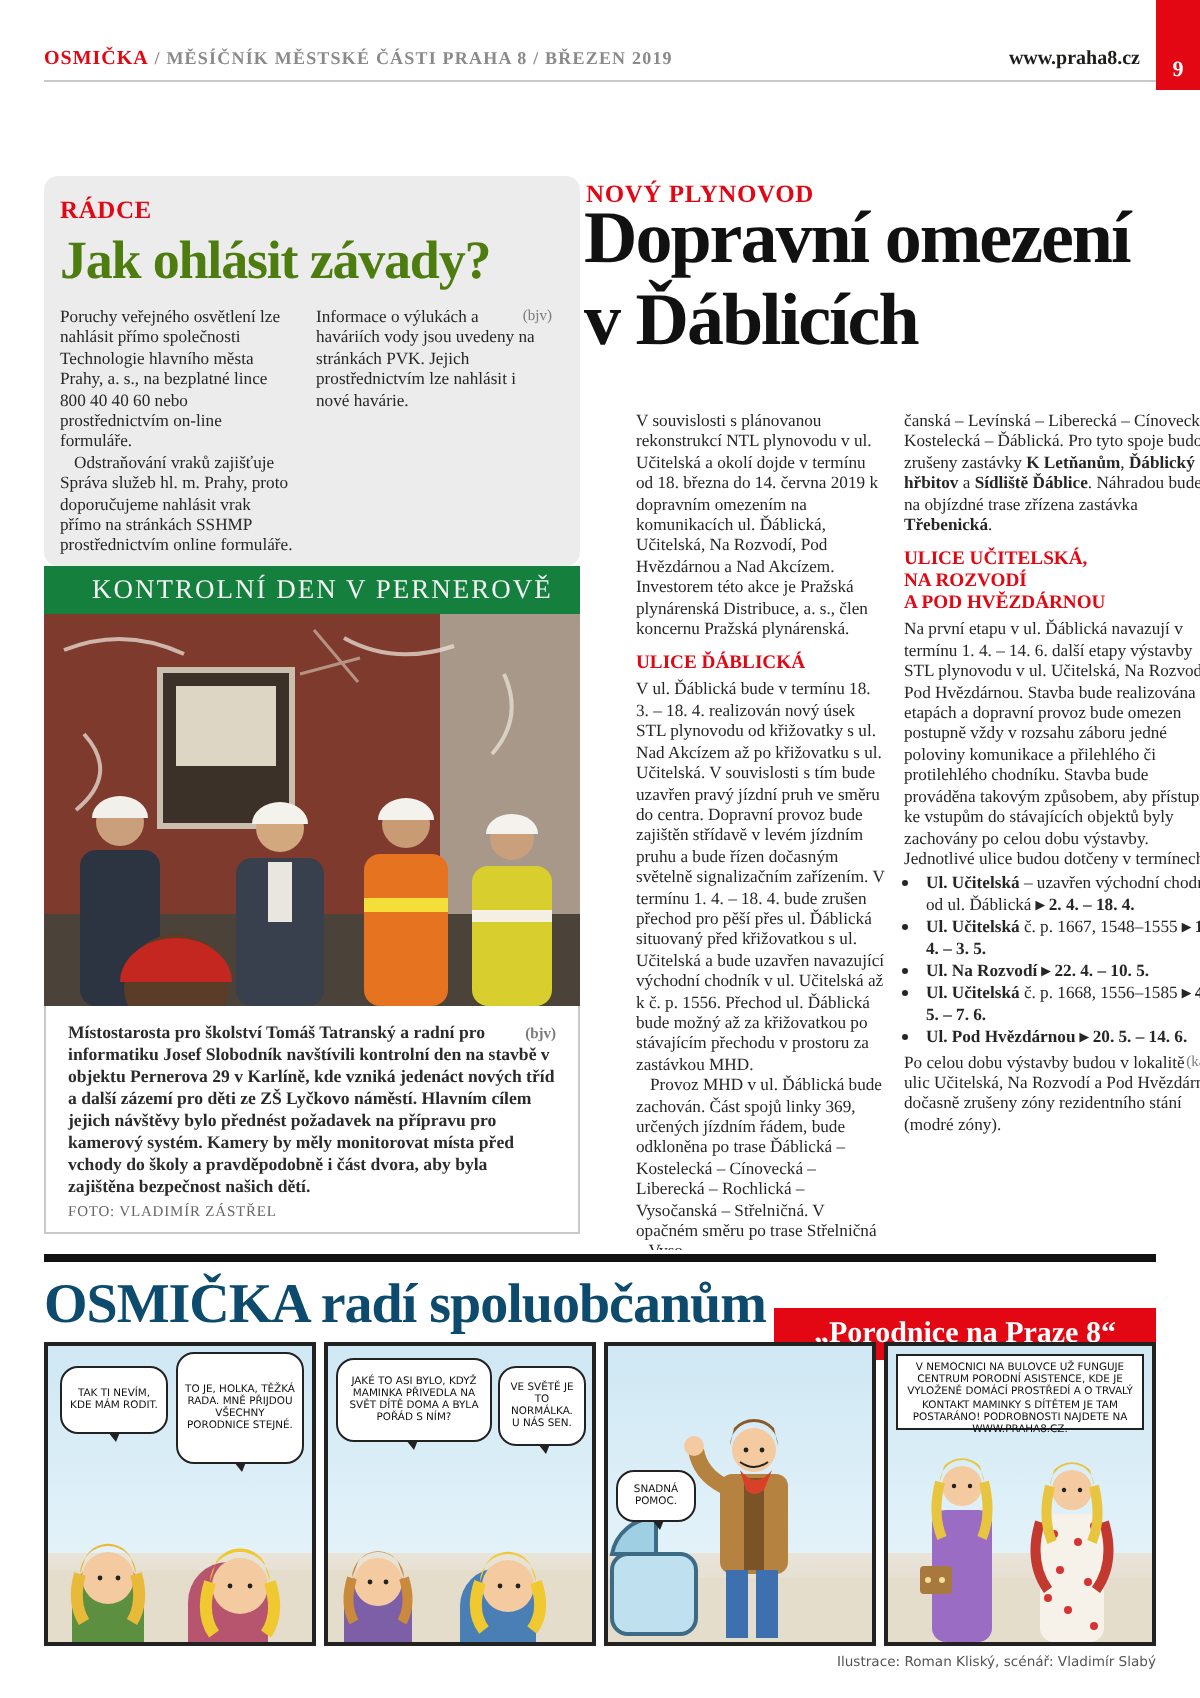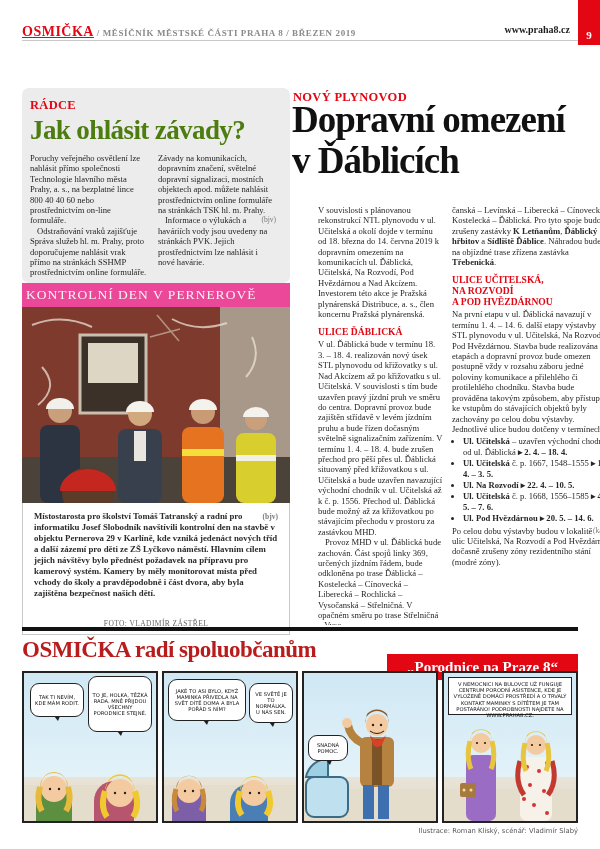--- a/index.html
+++ b/index.html
@@ -3,66 +3,66 @@
 <meta charset="utf-8">
 <style>
   html,body{margin:0;padding:0;background:#fff;}
   #page{position:relative;width:600px;height:849px;background:#fff;overflow:hidden;
         font-family:"Liberation Serif",serif;color:#1d1d1b;}
   .abs{position:absolute;}
 
   
   .hdr-line{left:22px;top:40px;width:556px;height:1px;background:#c9c9c9;}
   .hdr-text{left:22px;top:24px;font-size:9px;letter-spacing:.6px;color:#8a8a8a;font-weight:bold;}
-  .hdr-brand{color:#e30613;font-weight:bold;font-size:14px;letter-spacing:.5px;text-decoration:underline;}
+  .hdr-brand{color:#e30613;font-weight:bold;font-size:10px;letter-spacing:.5px;}
   .hdr-site{right:30px;top:24px;font-size:10px;font-weight:bold;color:#1d1d1b;}
   .pagenum-box{left:578px;top:0;width:22px;height:45px;background:#e30613;color:#fff;
                display:flex;align-items:flex-end;justify-content:center;padding-bottom:4px;
                box-sizing:border-box;font-size:11px;font-weight:bold;}
 
   
   .advice-panel{left:22px;top:88px;width:268px;height:195px;background:#ececec;border-radius:7px;
                 padding:10px 8px;box-sizing:border-box;}
   .kicker{color:#e30613;font-weight:bold;font-size:12.5px;letter-spacing:.3px;}
   .advice-title{font-size:27px;font-weight:bold;letter-spacing:-.6px;line-height:30px;margin:2px 0 8px 0;color:#4d7c0f;}
   .advice-cols{display:flex;gap:10px;}
   .advice-col{width:118px;}
   .bodytext{font-size:8.6px;line-height:10.4px;color:#262626;text-align:left;}
   .bodytext p{margin:0;}
   .bodytext p + p{text-indent:7px;}
   .byline-inline{float:right;color:#7a7a7a;font-size:7.5px;font-family:Liberation Serif, serif;}
 
   
   .insp-block{left:22px;top:283px;width:268px;}
-  .insp-banner{background:#ec4899;color:#f4f4f4;height:24px;line-height:24px;padding-left:4px;
+  .insp-banner{background:#15803d;color:#f4f4f4;height:24px;line-height:24px;padding-left:24px;
                font-size:13.5px;letter-spacing:1px;font-family:"Liberation Serif",serif;}
   .insp-photo{display:block;width:268px;height:196px;}
   .insp-caption{border:1px solid #c9c9c9;border-top:none;padding:8px 11px 6px 11px;box-sizing:border-box;width:268px;}
   .insp-caption .cap{font-size:8.8px;line-height:11px;font-weight:bold;color:#2b2b2b;}
-  .photo-credit{display:block;text-align:center;font-size:7.5px;color:#666;letter-spacing:.4px;margin-top:20px;}
+  .photo-credit{display:block;text-align:left;font-size:7.5px;color:#666;letter-spacing:.4px;margin-top:2px;}
 
   
   .gas-kicker{left:293px;top:90px;}
   .gas-title1{left:292px;top:100px;font-size:37px;font-weight:bold;letter-spacing:-1px;line-height:40px;color:#111;}
   .gas-title2{left:292px;top:141px;font-size:37px;font-weight:bold;letter-spacing:-1px;line-height:40px;color:#111;}
   .gas-body{left:278px;top:205px;width:305px;height:420px;overflow:hidden;display:flex;gap:9px;margin-left:40px;}
   .gas-colA{width:125px;flex:none;}
   .gas-colB{width:159px;flex:none;}
   .subhead{color:#e30613;font-weight:bold;font-size:9.6px;line-height:11px;margin:7px 0 2px 0;
            font-family:"Liberation Serif",serif;white-space:pre-line;}
   .gas-bullets{margin:2px 0;padding-left:11px;}
   .gas-bullets li{margin:0 0 1px 0;}
   .tight p{margin:0;}
   .tight p + p{text-indent:7px;}
 
   
   .black-rule{left:22px;top:627px;width:556px;height:4px;background:#111;}
 
   
-  .comic-title{left:22px;top:637px;font-size:23px;font-weight:bold;letter-spacing:-.5px;color:#b91c1c;}
+  .comic-title{left:22px;top:637px;font-size:28px;font-weight:bold;letter-spacing:-.5px;color:#0c4a6e;}
   .comic-badge{left:387px;top:654px;width:191px;height:26px;background:#e30613;color:#fff;
                display:flex;align-items:center;justify-content:center;font-size:15px;font-weight:bold;}
   .comic-row{left:22px;top:671px;width:556px;display:flex;gap:4px;}
   .panel{position:relative;width:136px;height:152px;border:2px solid #222;box-sizing:border-box;
          background:linear-gradient(#cfe8f4 0%,#e3f2f9 70%,#e9e4d8 70%,#ddd6c6 100%);overflow:hidden;}
   .panel svg{position:absolute;left:0;top:0;}
   .bubble{position:absolute;background:#fff;border:1px solid #222;border-radius:9px;
           font-family:"DejaVu Sans",sans-serif;font-size:5.2px;line-height:6px;color:#111;
           padding:3px 3px;text-align:center;box-sizing:border-box;display:flex;align-items:center;justify-content:center;}
   .bubble:after{content:"";position:absolute;bottom:-5px;left:45%;width:0;height:0;
@@ -90,21 +90,20 @@
 
   <div class="abs advice-panel">
     <div class="kicker">RÁDCE</div>
     <div class="advice-title">Jak ohlásit závady?</div>
     <div class="advice-cols">
       <div class="advice-col bodytext tight">
         <p>Poruchy veřejného osvětlení lze nahlásit přímo společnosti Technologie hlavního města Prahy, a. s., na bezplatné lince 800 40 40 60 nebo prostřednictvím on-line formuláře.</p>
         <p>Odstraňování vraků zajišťuje Správa služeb hl. m. Prahy, proto doporučujeme nahlásit vrak přímo na stránkách SSHMP prostřednictvím online formuláře.</p>
       </div>
       <div class="advice-col bodytext tight">
-        <p>Závady na komunikacích, dopravním značení, světelné dopravní signalizaci, mostních objektech apod. můžete nahlásit prostřednictvím online formuláře na stránkách TSK hl. m. Prahy.</p>
         <p>
           <span class="byline-inline">(bjv)</span>
           <span>Informace o výlukách a haváriích vody jsou uvedeny na stránkách PVK. Jejich prostřednictvím lze nahlásit i nové havárie.</span>
         </p>
       </div>
     </div>
   </div>
 
   <div class="abs insp-block">
     <div class="insp-banner">KONTROLNÍ DEN V PERNEROVĚ</div>

